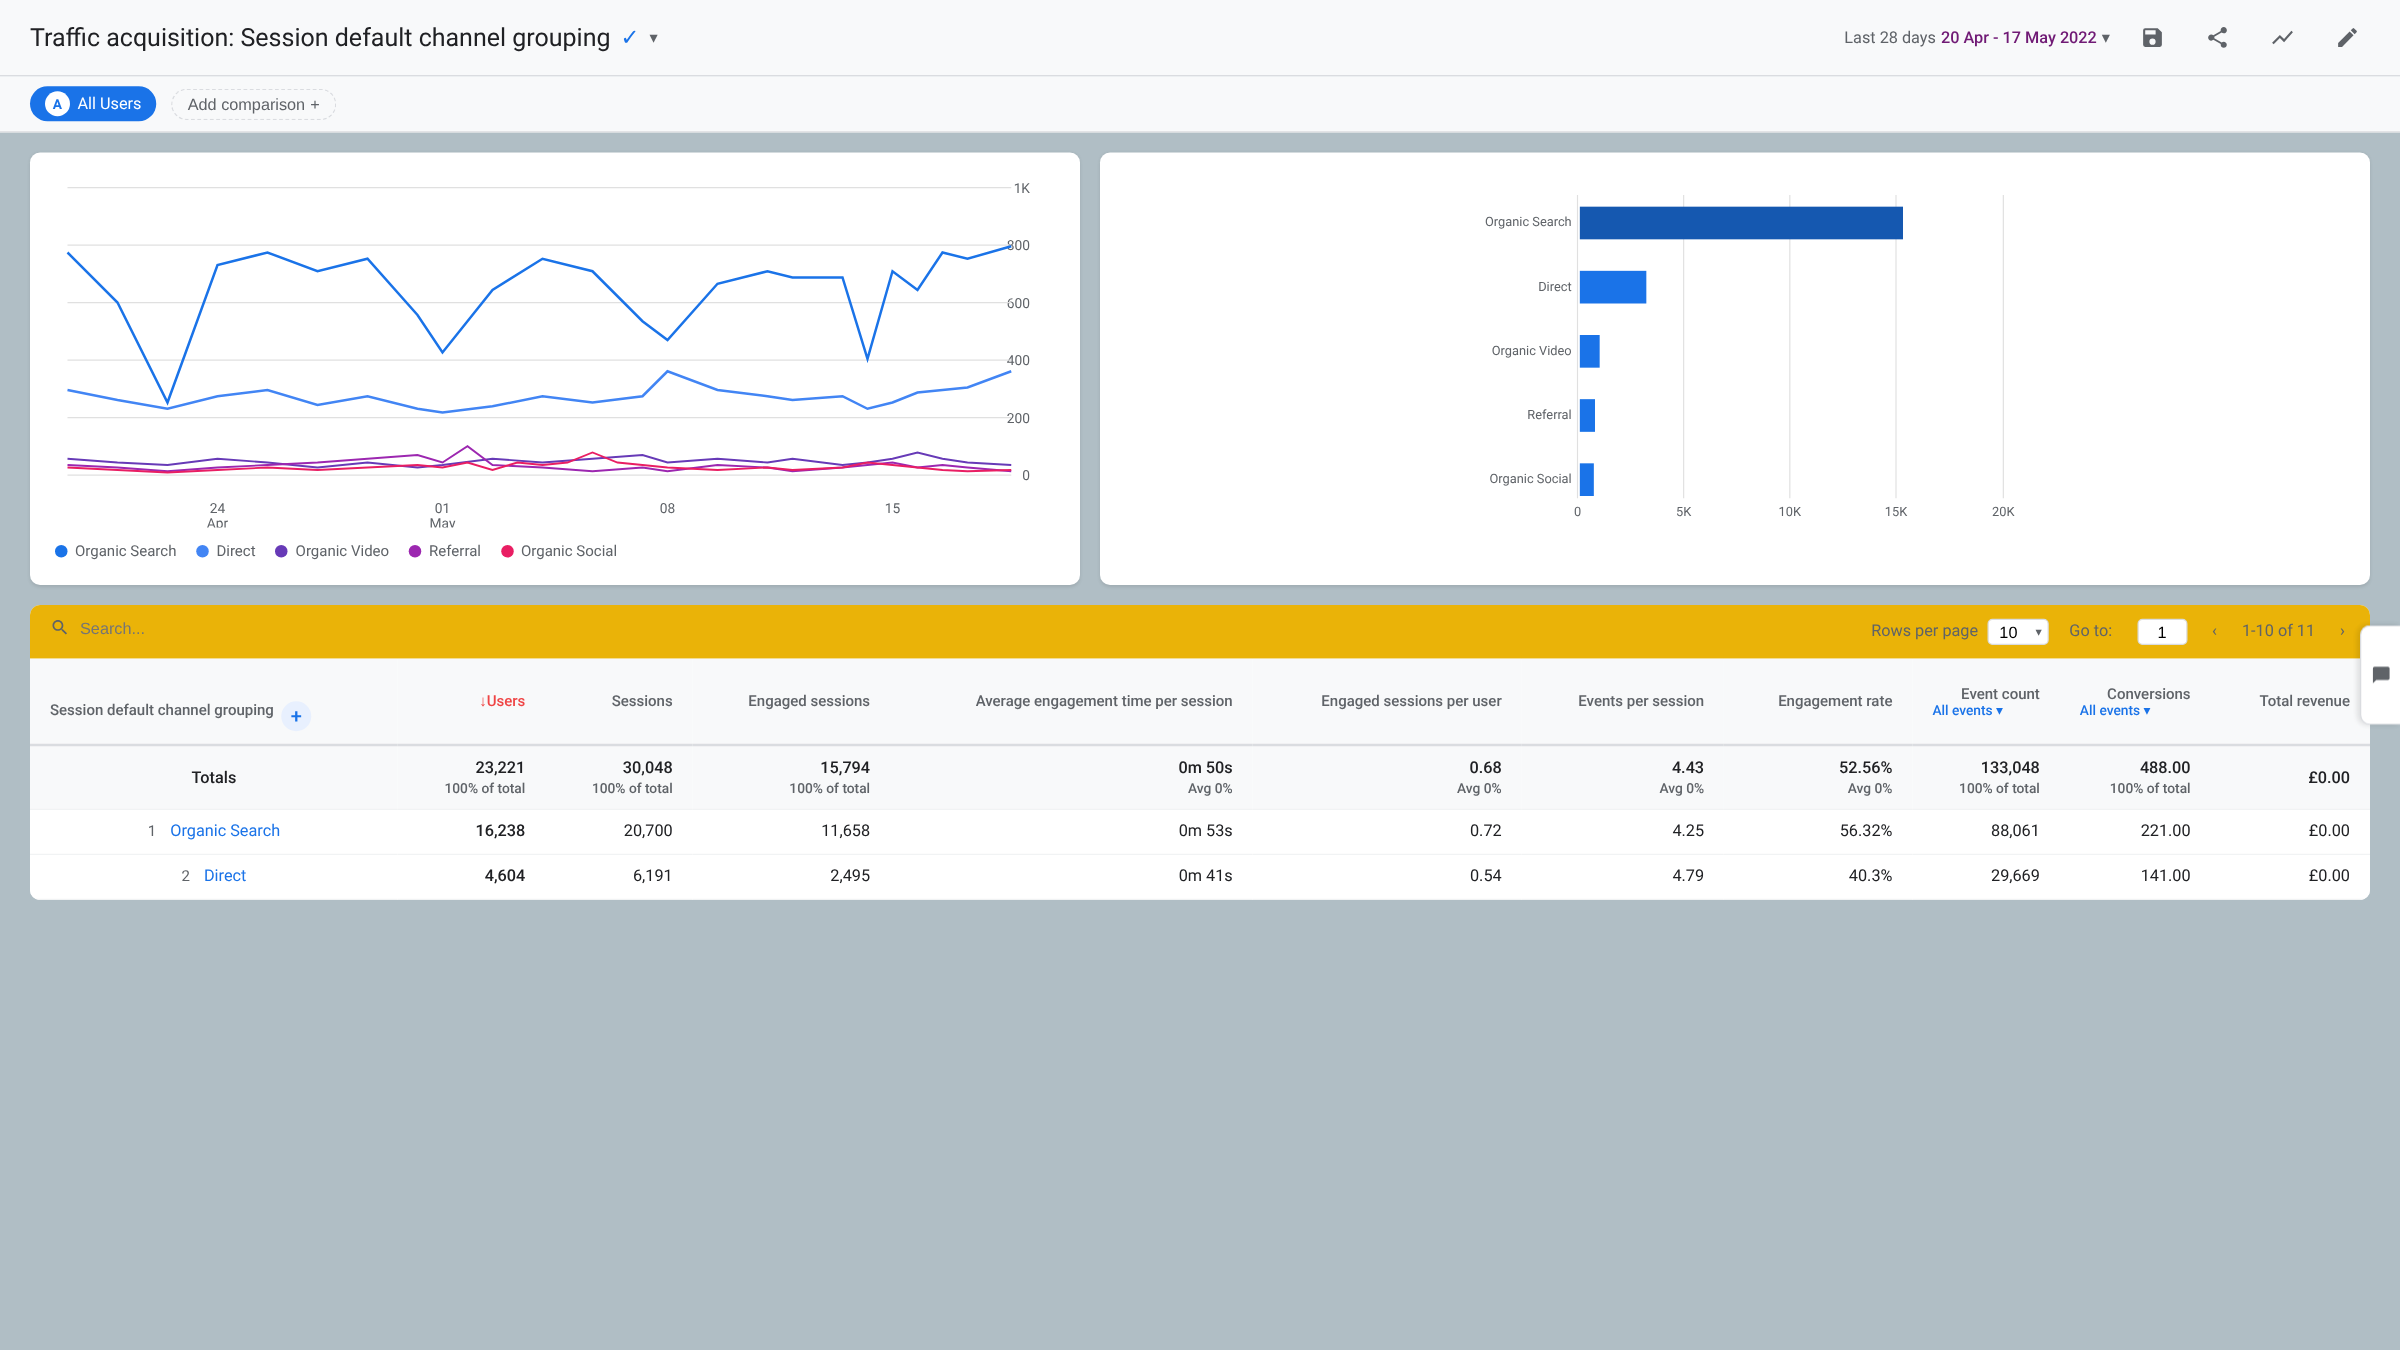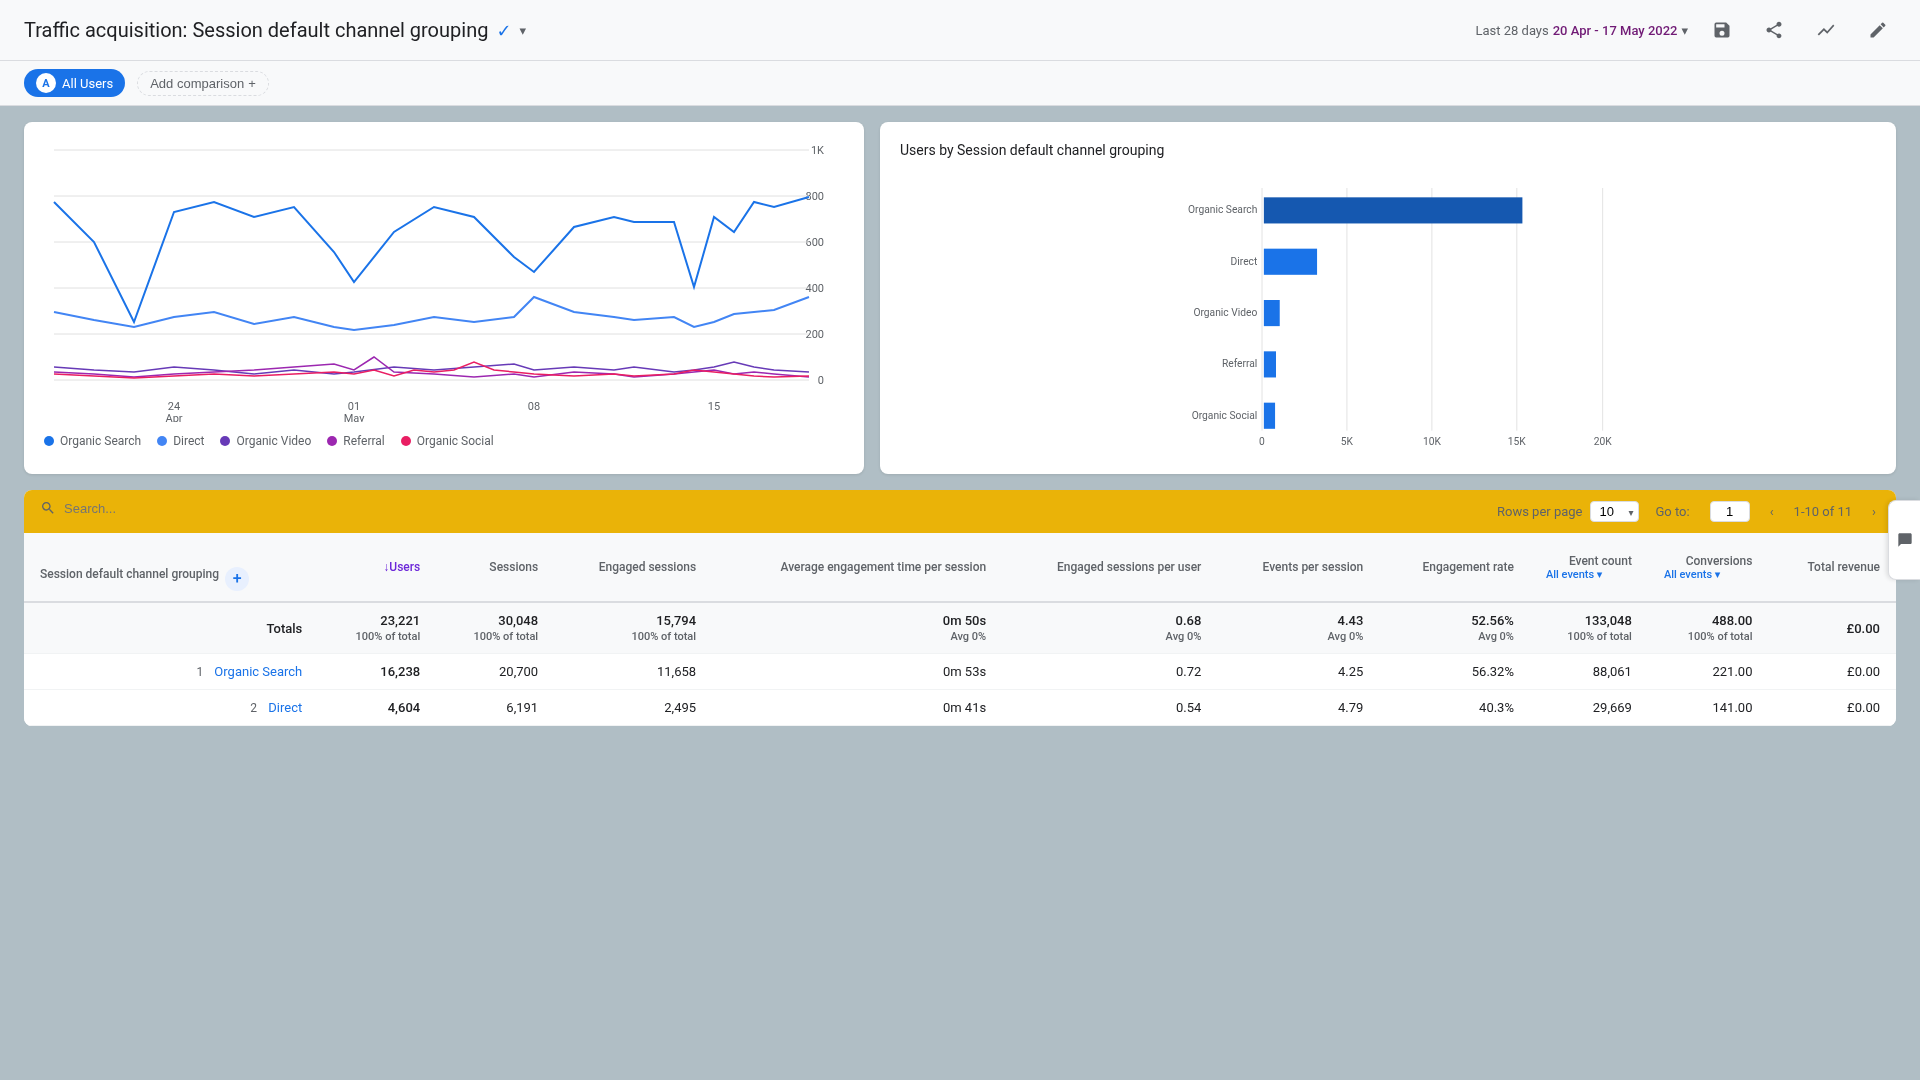--- a/index.html
+++ b/index.html
@@ -275,29 +275,29 @@
     th {
       padding: 10px 16px;
       text-align: right;
       font-weight: 500;
       font-size: 12px;
       color: #5f6368;
       white-space: nowrap;
     }
     th:first-child { text-align: left; }
     th.sortable { cursor: pointer; }
-    th.sorted { color: #6d28d9; }
+    th.sorted { color: #ef4444; }
     td {
       padding: 10px 16px;
       text-align: right;
       font-size: 13px;
       border-bottom: 1px solid #f1f3f4;
       color: #202124;
     }
-    td:first-child { text-align: right; }
+    td:first-child { text-align: center; }
     td:nth-child(2) { font-weight: 500; }
     .sub-text {
       display: block;
       font-size: 11px;
       color: #5f6368;
       margin-top: 2px;
     }
     .totals-row td {
       background: #f8f9fa;
       font-weight: 500;
@@ -465,21 +465,20 @@
           <span>Referral</span>
         </div>
         <div class="legend-item">
           <div class="legend-dot" style="background:#e91e63;"></div>
           <span>Organic Social</span>
         </div>
       </div>
     </div>
 
     <div class="bar-chart-panel">
-      <div class="bar-chart-title">Users by Session default channel grouping</div>
       <div class="bar-chart-container">
         <svg viewBox="0 0 520 300" width="100%" height="100%" xmlns="http://www.w3.org/2000/svg">
 
           <text x="120" y="42" text-anchor="end" font-size="11" fill="#5f6368">Organic Search</text>
           <text x="120" y="97" text-anchor="end" font-size="11" fill="#5f6368">Direct</text>
           <text x="120" y="152" text-anchor="end" font-size="11" fill="#5f6368">Organic Video</text>
           <text x="120" y="207" text-anchor="end" font-size="11" fill="#5f6368">Referral</text>
           <text x="120" y="262" text-anchor="end" font-size="11" fill="#5f6368">Organic Social</text>
 
           <line x1="125" y1="15" x2="125" y2="275" stroke="#e0e0e0" stroke-width="1"></line>

